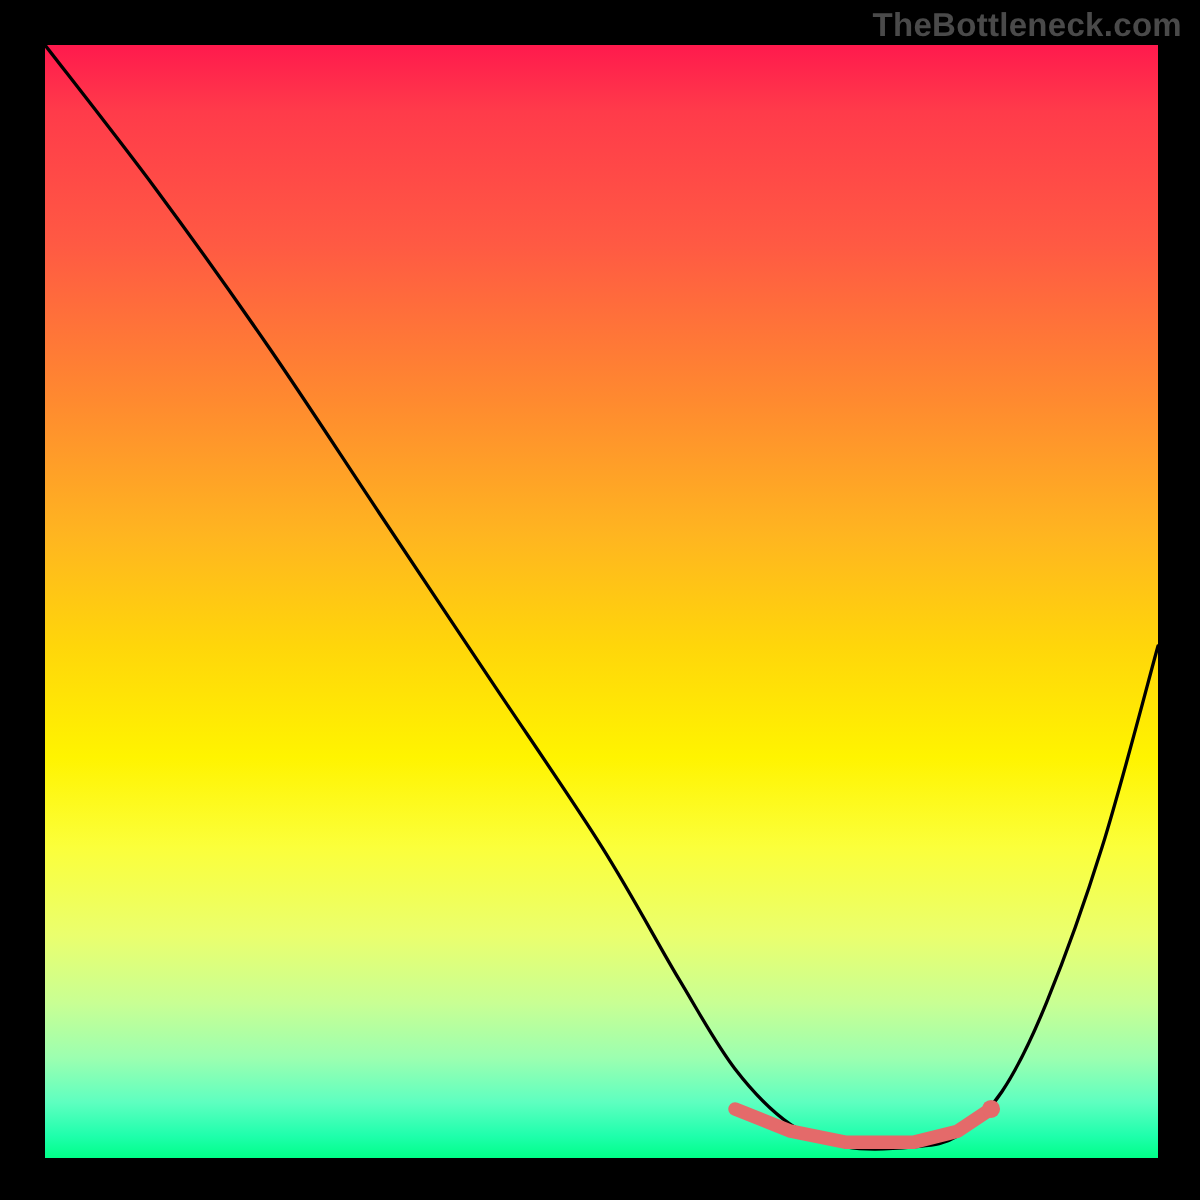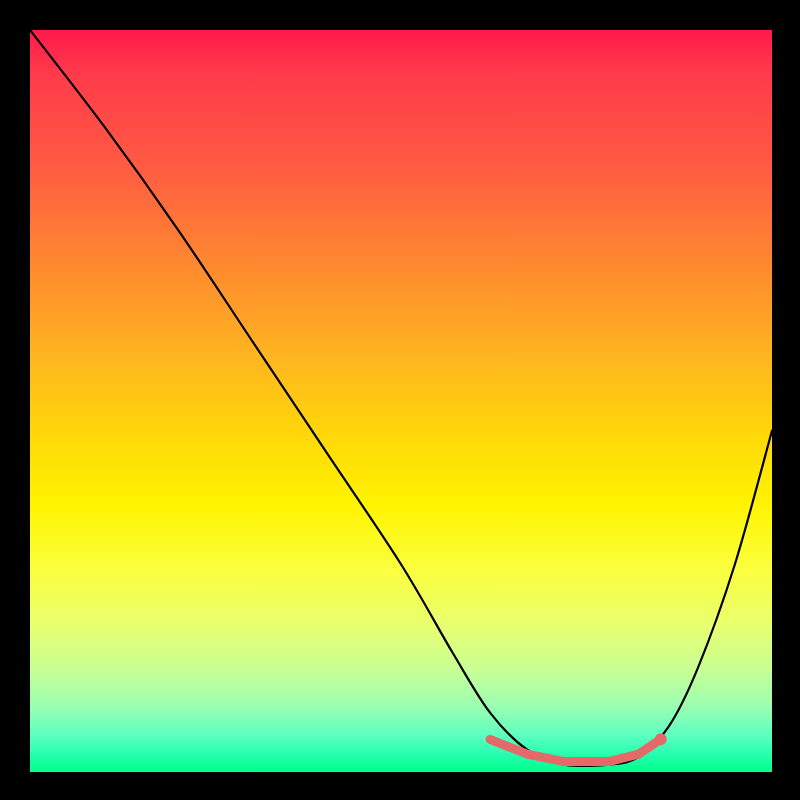--- a/index.html
+++ b/index.html
@@ -71,20 +71,21 @@
     stroke-linejoin: round;
   }
   .marker-dot {
     fill: #e46a6a;
   }
 </style>
 </head>
 <body>
 
 <div class="frame">
+  <div class="watermark">TheBottleneck.com</div>
 
   <div class="plot-area">
     <div class="gradient"></div>
     <svg class="curve" viewBox="0 0 742 742" preserveAspectRatio="none">
       <path class="curve-path" d="M 0,0 C 12.366666666666667,16.07666666666667 49.46666666666667,63.07000000000003 74.2,96.46000000000004 C 98.93333333333334,129.85000000000005 123.66666666666667,164.4766666666667 148.4,200.34000000000003 C 173.13333333333333,236.20333333333338 197.86666666666667,274.5400000000001 222.6,311.64000000000004 C 247.33333333333331,348.74 272.06666666666666,385.84000000000003 296.8,422.94 C 321.53333333333336,460.03999999999996 349.9766666666667,500.85 371,534.24 C 392.0233333333333,567.63 408.0999999999999,598.5466666666666 422.93999999999994,623.28 C 437.78,648.0133333333333 447.67333333333335,666.5633333333333 460.04,682.64 C 472.4066666666667,698.7166666666667 484.77333333333337,711.0833333333334 497.14000000000004,719.74 C 509.5066666666667,728.3966666666666 520.6366666666667,732.1066666666667 534.24,734.58 C 547.8433333333334,737.0533333333334 566.3933333333333,735.8166666666667 578.76,734.58 C 591.1266666666667,733.3433333333334 598.5466666666666,733.3433333333332 608.4399999999999,727.16 C 618.3333333333333,720.9766666666667 628.2266666666667,712.32 638.12,697.48 C 648.0133333333333,682.64 656.6700000000001,665.3266666666667 667.8000000000001,638.12 C 678.9300000000001,610.9133333333333 692.5333333333333,573.8133333333334 704.9,534.24 C 717.2666666666667,494.6666666666667 735.8166666666666,422.94 742,400.68"></path>
       <path class="marker-path" d="M 460.04,709.32 L 497.14000000000004,724.16 L 534.24,731.58 L 578.76,731.58 L 608.4399999999999,724.16 L 630.6999999999999,709.32"></path>
       <circle class="marker-dot" r="6" cx="630.6999999999999" cy="709.32"></circle>
     </svg>
   </div>
 </div>

